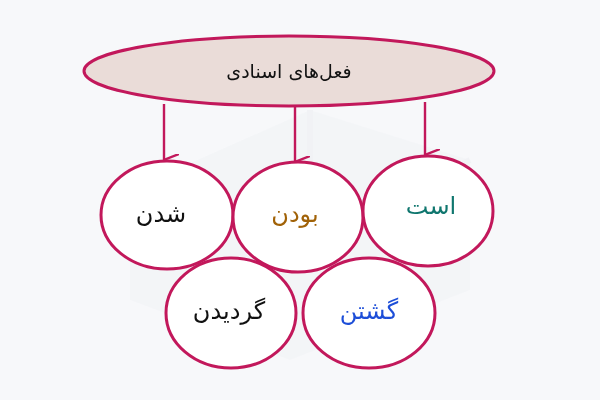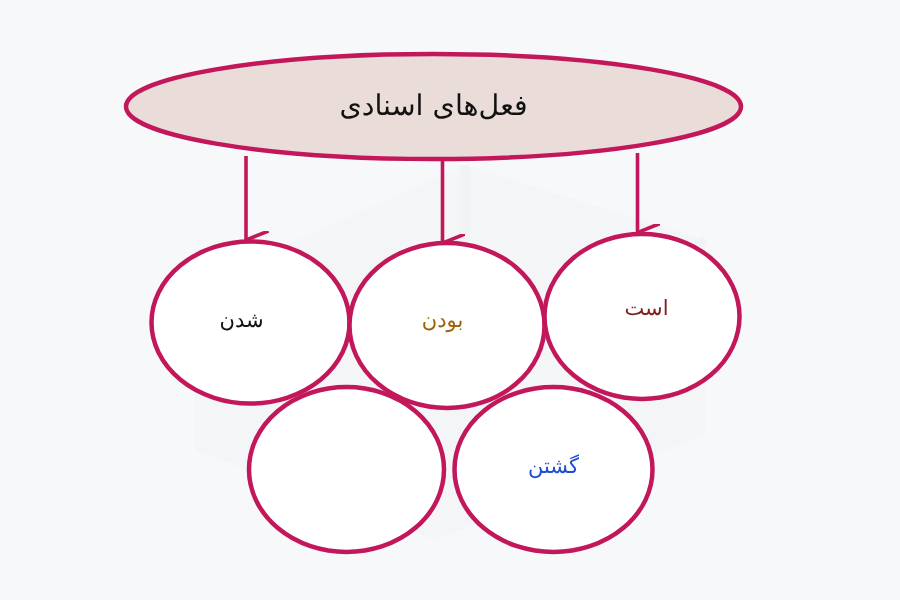--- a/index.html
+++ b/index.html
@@ -23,21 +23,21 @@
       width: 600px;
       height: 400px;
     }
     .label {
       position: absolute;
       transform: translate(-50%, -50%);
       direction: rtl;
       white-space: nowrap;
       color: #111;
       font-family: "DejaVu Sans", sans-serif;
-      font-size: 14px;
+      font-size: 24px;
       line-height: 1;
     }
     .title-label { font-size: 19px; }
     .watermark {
       position: absolute;
       left: 110px;
       top: 70px;
       width: 380px;
       height: 300px;
       opacity: 0.35;
@@ -74,15 +74,16 @@
       <ellipse id="node2" cx="428" cy="211" rx="65" ry="55" fill="#FFFFFF" stroke="#C2185B" stroke-width="3"></ellipse>
       <ellipse id="node3" cx="231" cy="313" rx="65" ry="55" fill="#FFFFFF" stroke="#C2185B" stroke-width="3"></ellipse>
       <ellipse id="node4" cx="369" cy="313" rx="66" ry="55" fill="#FFFFFF" stroke="#C2185B" stroke-width="3"></ellipse>
     </g>
   </svg>
 
   <div class="label title-label" style="left: 289px; top: 71px; color: rgb(17, 17, 17);">فعل‌های اسنادی</div>
 
   <div class="label" style="left: 161px; top: 214px; color: rgb(17, 17, 17);">شدن</div>
   <div class="label" style="left: 295px; top: 214px; color: #a16207;">بودن</div>
-  <div class="label" style="left: 431px; top: 206px; color: #7f1d1d;">است</div>
+  <div class="label" style="left: 431px; top: 206px; color: #0f766e;">است</div>
+  <div class="label" style="left: 229px; top: 311px; color: rgb(17, 17, 17);">گردیدن</div>
   <div class="label" style="left: 369px; top: 311px; color: #1d4ed8;">گشتن</div>
 </div>
 
 </body></html>

